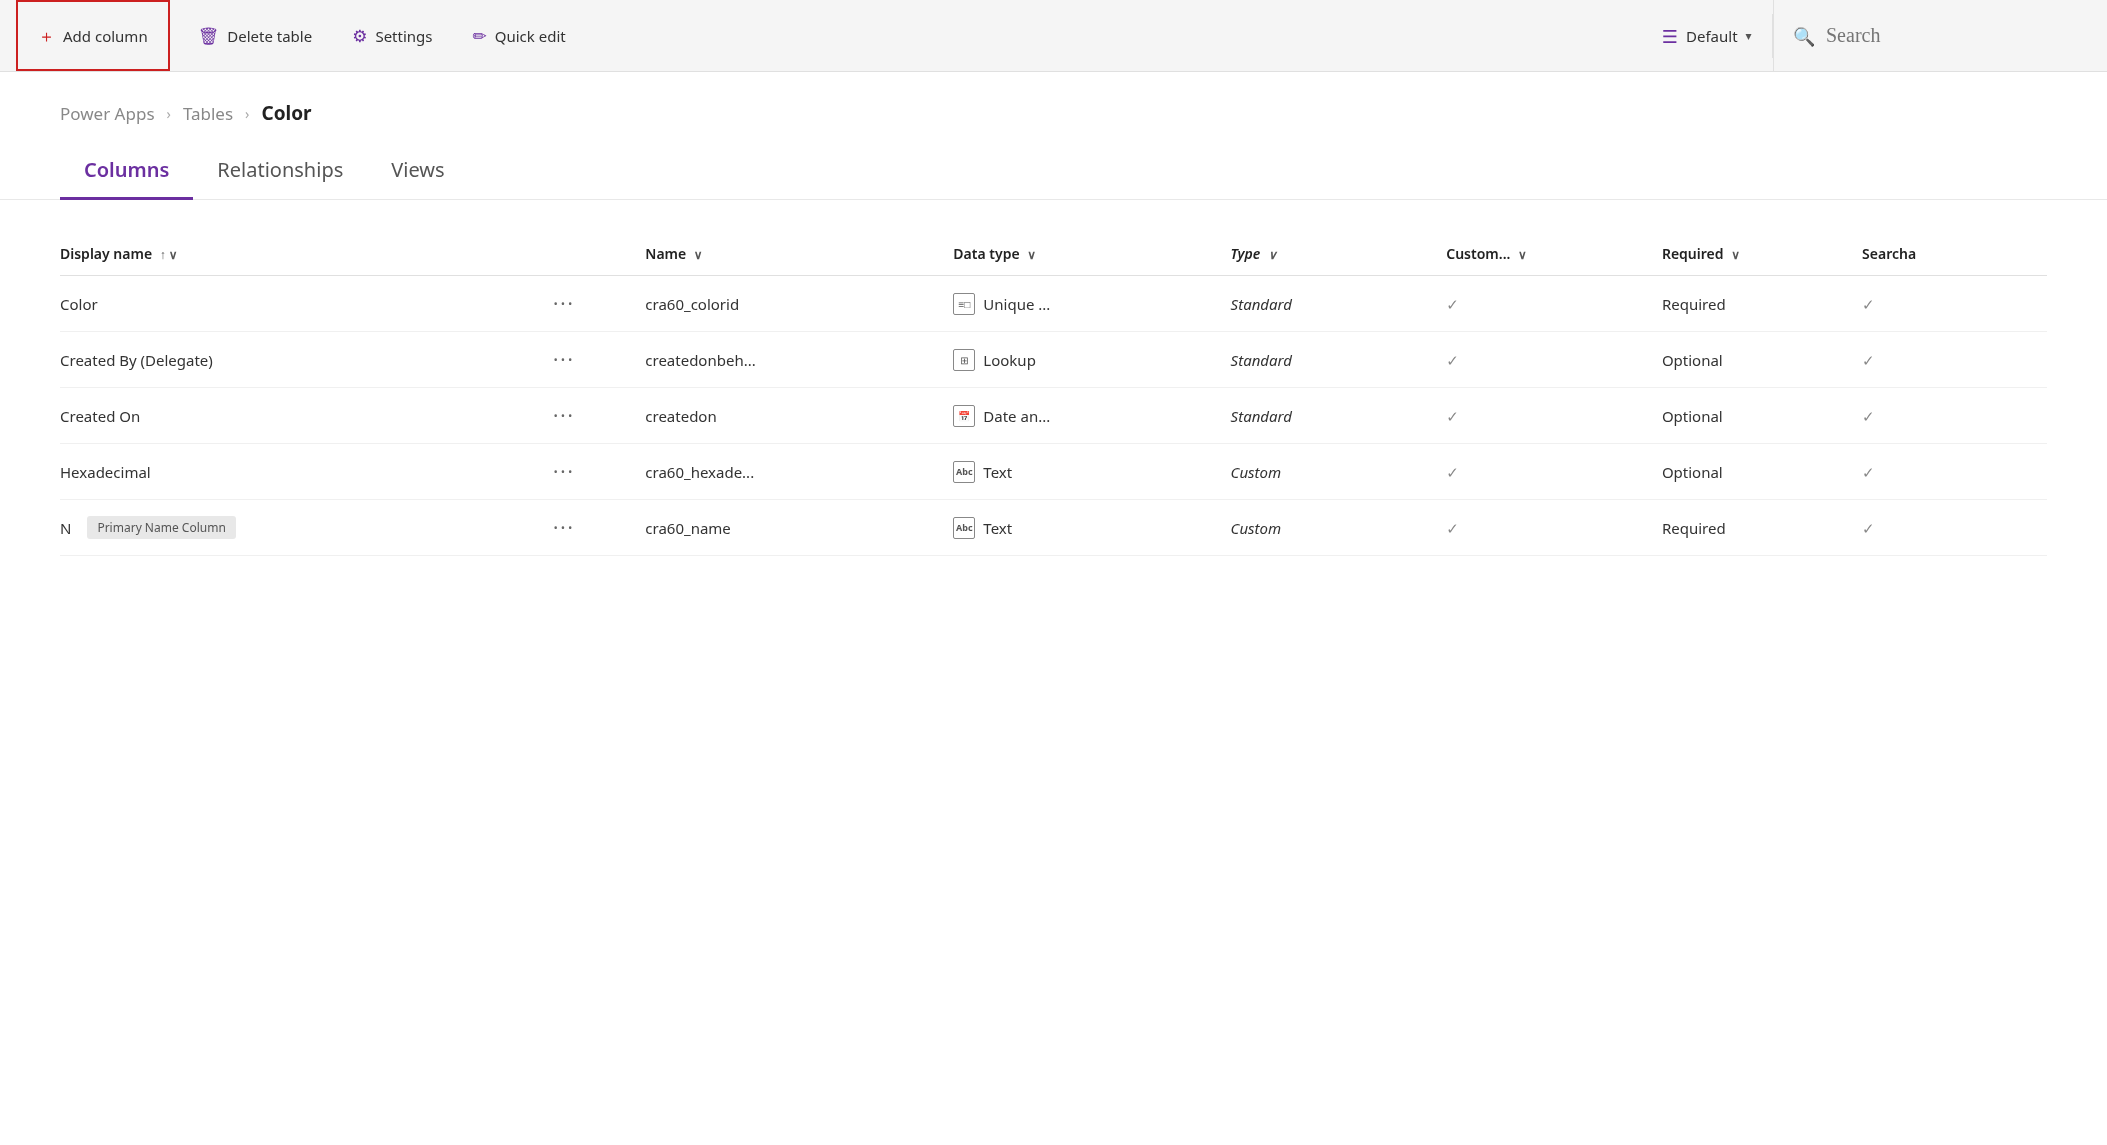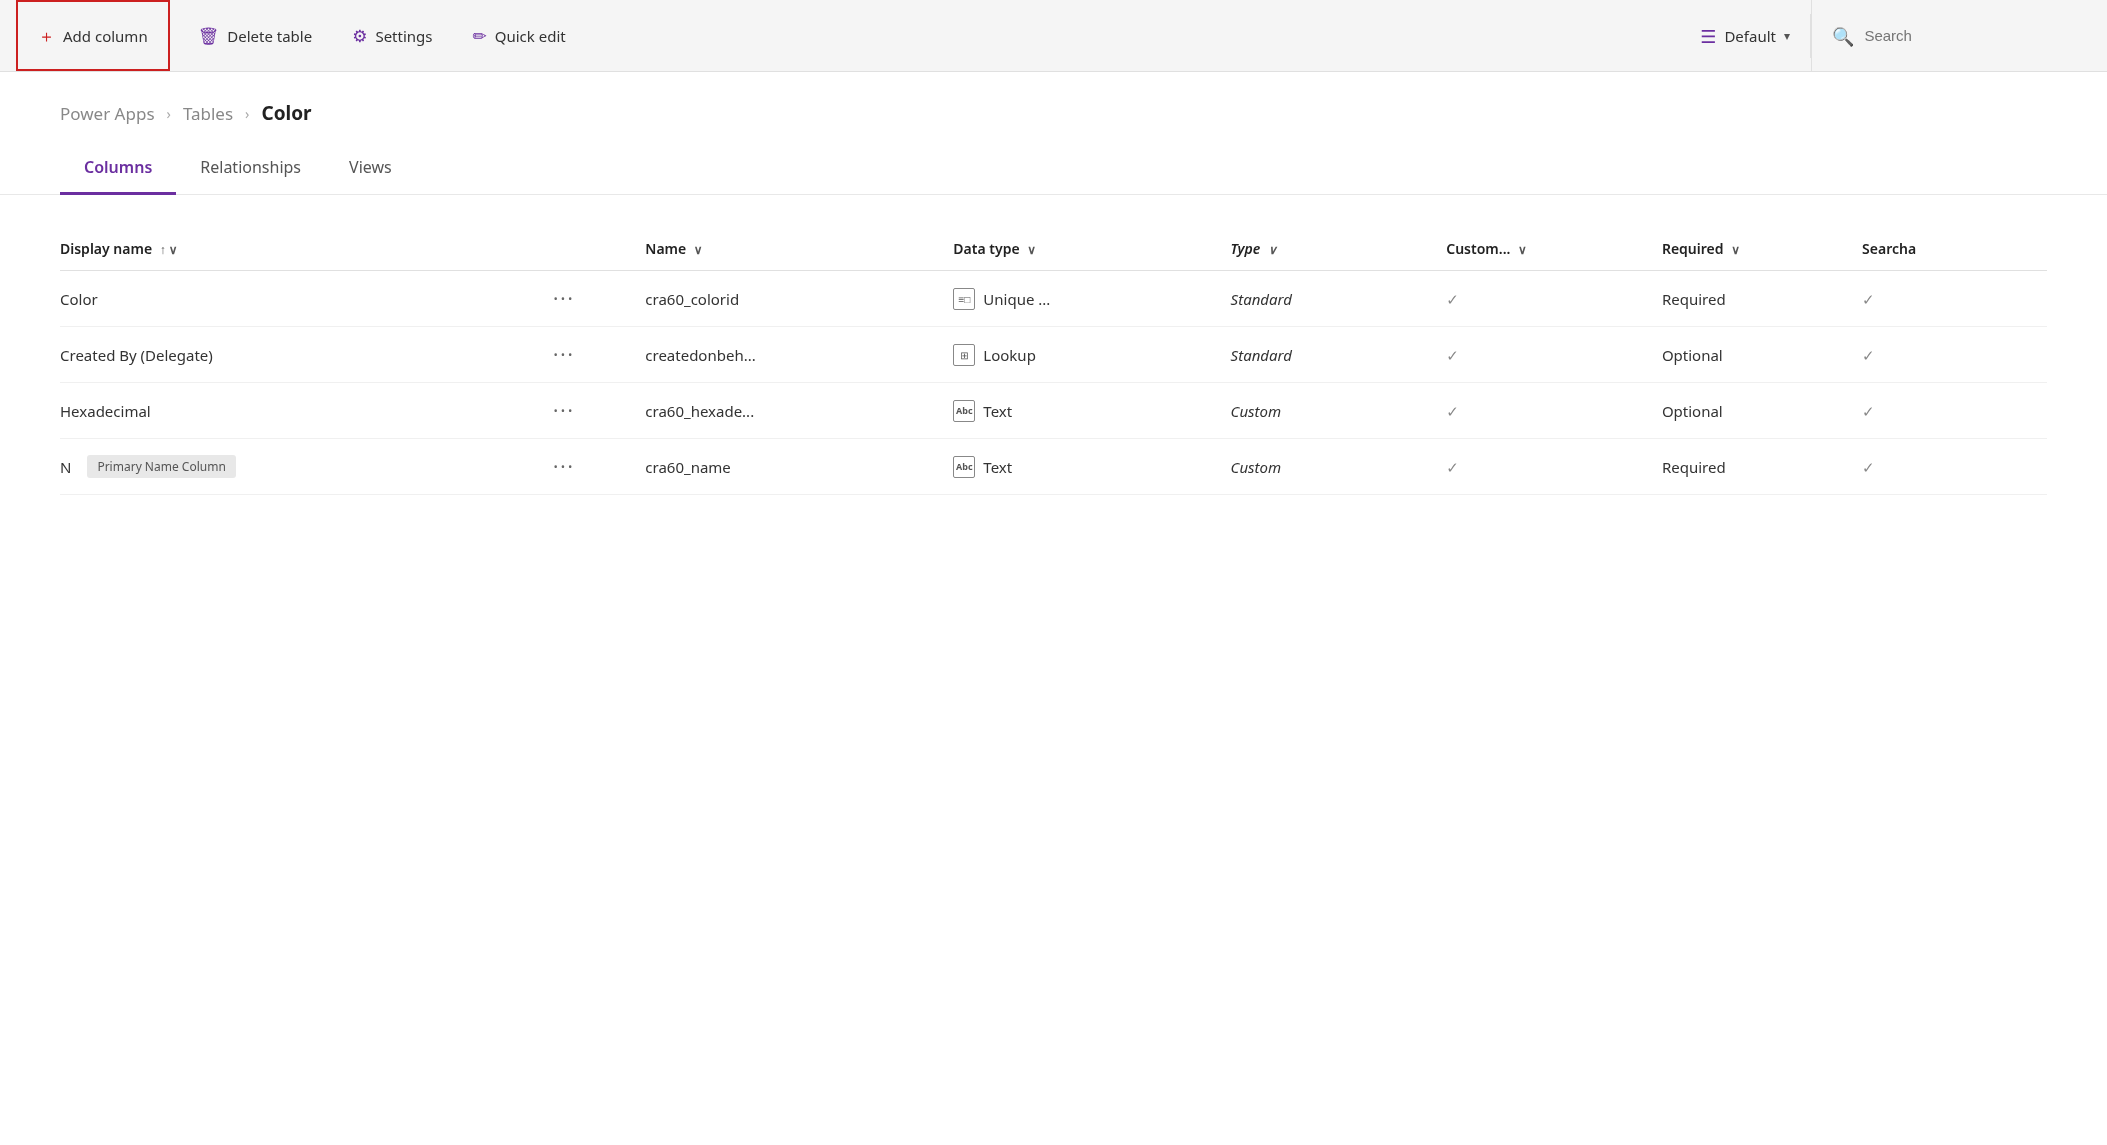--- a/index.html
+++ b/index.html
@@ -65,22 +65,22 @@
       padding: 10px 20px;
       gap: 10px;
       min-width: 280px;
       height: 100%;
       border-left: 1px solid #e0e0e0;
     }
     .search-area .search-icon { color: #6b2fa0; font-size: 18px; }
     .search-area input {
       border: none;
       background: transparent;
-      font-size: 15px;
-      font-family: Liberation Sans, sans-serif;
+      font-size: 20px;
+      font-family: Liberation Serif, serif;
       outline: none;
       color: #701a75;
       width: 100%;
     }
 
     
     .breadcrumb {
       display: flex;
       align-items: center;
       gap: 12px;
@@ -95,21 +95,21 @@
     .tabs {
       display: flex;
       align-items: center;
       gap: 0;
       padding: 0 60px;
       border-bottom: 1px solid #e8e8e8;
       margin-bottom: 0;
     }
     .tab {
       padding: 14px 24px;
-      font-size: 16px;
+      font-size: 20px;
       cursor: pointer;
       color: #555;
       border-bottom: 3px solid transparent;
       margin-bottom: -1px;
     }
     .tab.active {
       color: #6b2fa0;
       border-bottom: 3px solid #6b2fa0;
       font-weight: 600;
     }
@@ -313,20 +313,43 @@
     <td class="col-custom">
       <span class="check-icon">✓</span>
     </td>
     <td class="col-required">Optional</td>
     <td class="col-searchable">
       <span class="check-icon">✓</span>
     </td>
   </tr>
         <tr>
     <td class="col-display">
+      <span>Created On</span>
+    </td>
+    <td style="width:60px;">
+      <span class="dots-menu">···</span>
+    </td>
+    <td class="col-name name-cell">createdon</td>
+    <td class="col-datatype">
+      <div class="datatype-cell">
+        <span class="datatype-icon" style="font-size:10px;">📅</span>
+        <span>Date an...</span>
+      </div>
+    </td>
+    <td class="col-type">Standard</td>
+    <td class="col-custom">
+      <span class="check-icon">✓</span>
+    </td>
+    <td class="col-required">Optional</td>
+    <td class="col-searchable">
+      <span class="check-icon">✓</span>
+    </td>
+  </tr>
+        <tr>
+    <td class="col-display">
       <span>Hexadecimal</span>
     </td>
     <td style="width:60px;">
       <span class="dots-menu">···</span>
     </td>
     <td class="col-name name-cell">cra60_hexade...</td>
     <td class="col-datatype">
       <div class="datatype-cell">
         <span class="datatype-icon" style="font-size:9px;font-weight:bold;">Abc</span>
         <span>Text</span>

